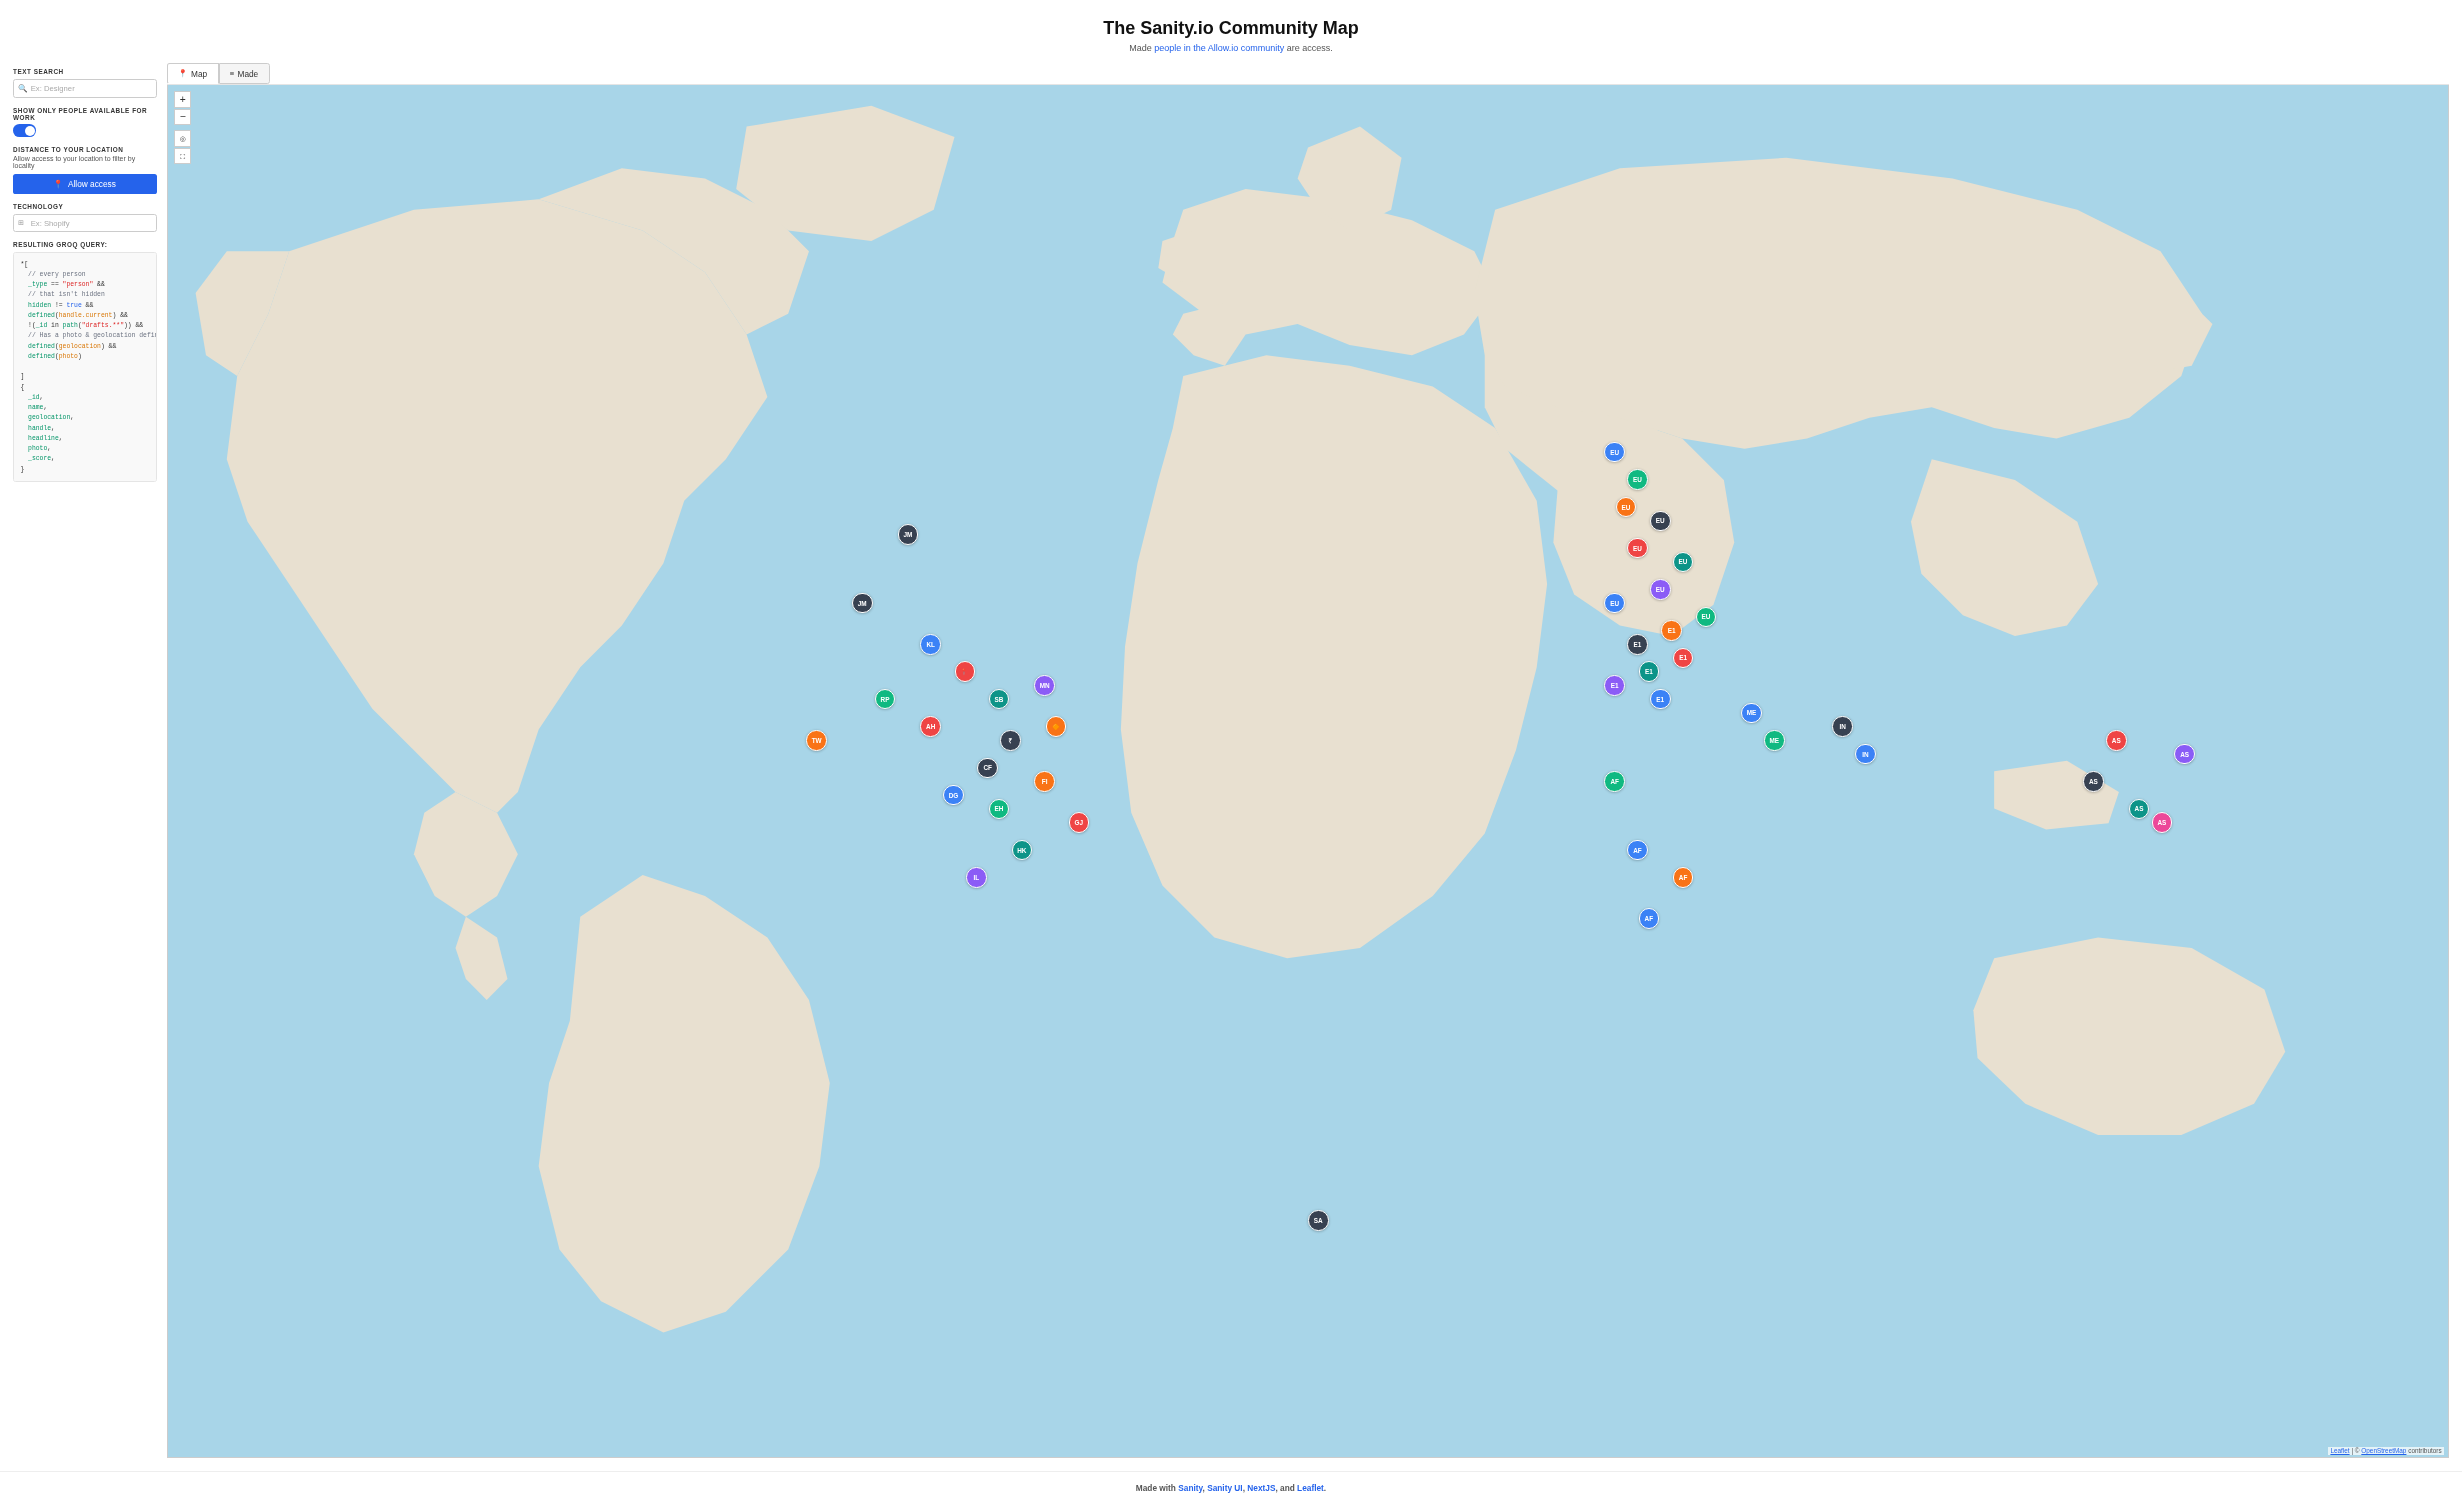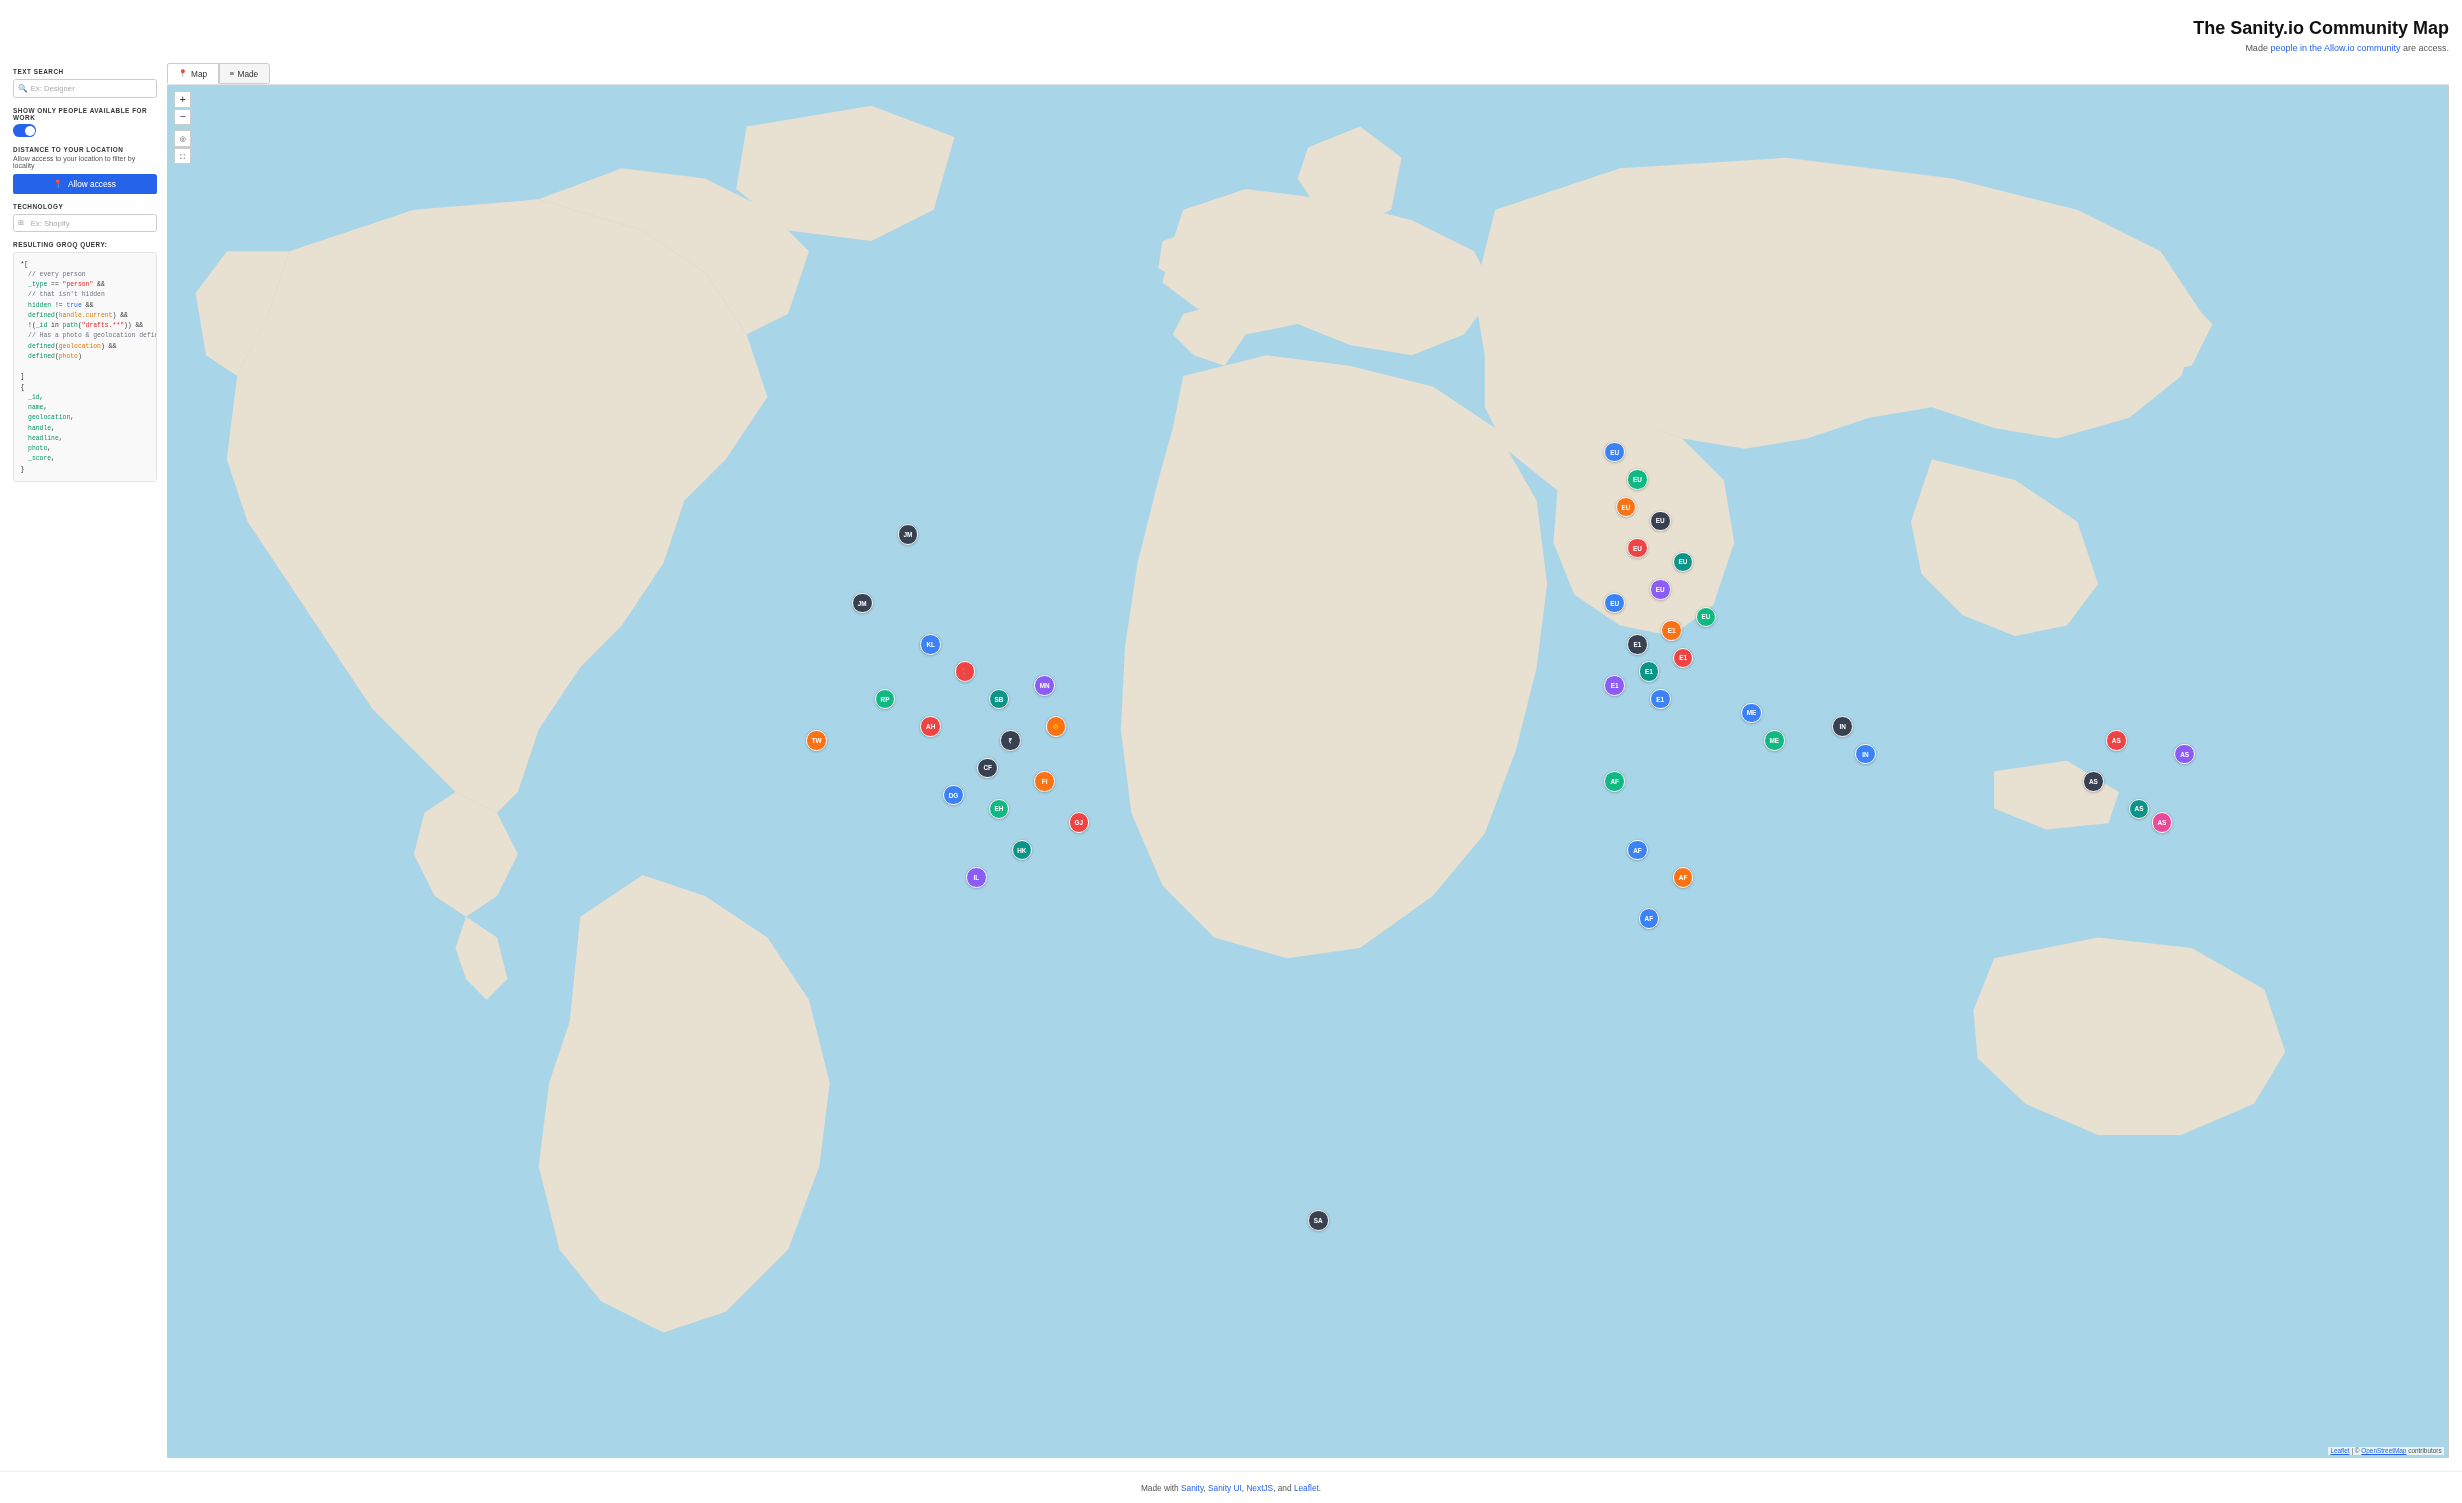--- a/index.html
+++ b/index.html
@@ -1,20 +1,20 @@
 <!DOCTYPE html>
 <html style="font-size:10.3px"><head>
   <meta charset="utf-8">
   <style>
     * { box-sizing: border-box; margin: 0; padding: 0; }
     body { font-family: -apple-system, BlinkMacSystemFont, 'Segoe UI', sans-serif; background: #fff; color: #333; }
 
     .page-wrapper { display: flex; flex-direction: column; min-height: 100vh; }
 
-    .header { text-align: right; padding: 18px 13px 10.3px; }
+    .header { text-align: center; padding: 18px 13px 10.3px; }
     .header h1 { font-size: 18px; font-weight: 700; color: #111; margin-bottom: 3.8px; }
     .header p { font-size: 9px; color: #555; }
     .header a { color: #2563eb; text-decoration: none; }
 
     .main-area { display: flex; flex: 1; padding: 0 13px 13px; gap: 0; }
 
     
     .sidebar { width: 154px; min-width: 154px; padding-right: 10.3px; padding-top: 5.1px; }
 
     .sidebar-section { margin-bottom: 9px; }
@@ -85,21 +85,21 @@
     .av-purple { background: #8b5cf6; color: white; font-weight: bold; font-size: 7px; }
     .av-dark { background: #374151; color: white; font-weight: bold; font-size: 7px; }
     .av-teal { background: #0d9488; color: white; font-weight: bold; font-size: 7px; }
     .av-pink { background: #ec4899; color: white; font-weight: bold; font-size: 7px; }
 
     
     .marker-rupee { background: #374151; color: white; font-weight: bold; font-size: 9px; }
     .marker-brand-red { background: #dc2626; color: white; font-weight: bold; font-size: 10.3px; }
     .marker-brand-orange { background: #f97316; color: white; font-size: 9px; display: flex; align-items: center; justify-content: center; }
 
-    .footer { text-align: center; padding: 10.3px; font-size: 8.3px; color: #555; border-top: 0.6px solid #eee; }
+    .footer { text-align: center; padding: 10.3px; font-size: 8.3px; color: #555; border-top: 0.6px solid #eee; font-weight: bold; }
     .footer a { color: #2563eb; text-decoration: none; }
   </style>
 </head>
 <body>
 
 <div class="page-wrapper">
 
   <div class="header">
     <h1>The Sanity.io Community Map</h1>
     <p>

